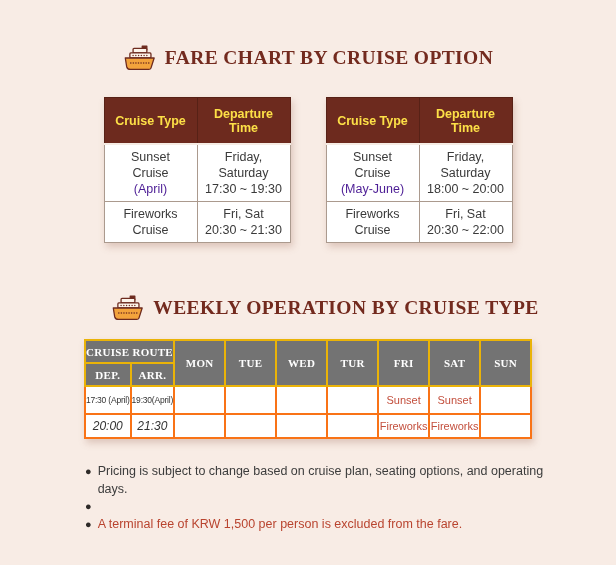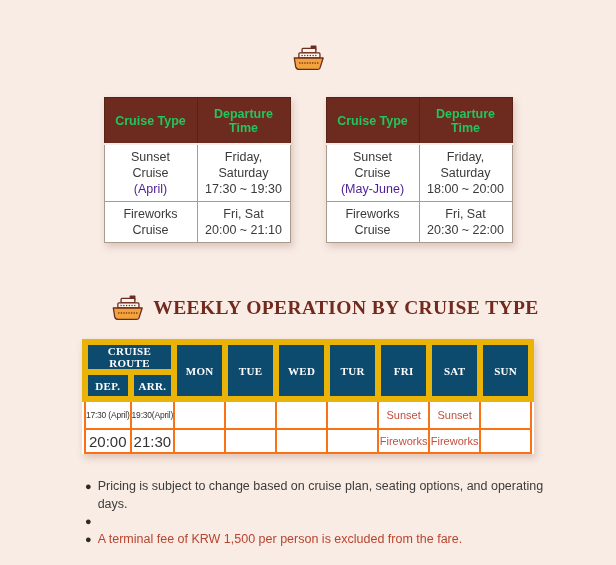--- a/index.html
+++ b/index.html
@@ -33,21 +33,21 @@
   table.fare {
     border-collapse:collapse;
     width:177px;
     background:#ffffff;
     box-shadow:2px 4px 7px rgba(160,110,90,0.30);
     color:#3a3a3a;
     table-layout:fixed;
   }
   table.fare th {
     width:88px; height:45px;
-    background:#6d2a1e; color:#22c55e;
+    background:#6d2a1e; color:#fde047;
     font-size:12.5px; font-weight:700;
     border:1px solid #572116;
     border-bottom:2px solid #f6ece4;
     padding:0 2px;
   }
   table.fare td {
     border:1px solid #ab9a8e;
     text-align:center;
     font-size:12.5px;
     line-height:16px;
@@ -61,40 +61,40 @@
   table.weekly {
     border-collapse:collapse;
     margin:18px auto 0 auto;
     table-layout:fixed;
     background:#ffffff;
     box-shadow:2px 4px 7px rgba(160,110,90,0.30);
   }
   table.weekly col.col-route { width:43px; }
   table.weekly col.col-day { width:51px; }
   table.weekly th {
-    background:#0c4a6e; color:#ffffff;
+    background:#737373; color:#ffffff;
     font-family:"Liberation Serif", serif;
     font-weight:700;
     font-size:11px;
     letter-spacing:0.3px;
-    border:6px solid #eab308;
+    border:2px solid #eab308;
     padding:0;
   }
   table.weekly thead tr.sub th { height:21px;margin-left:8px; }
   table.weekly thead tr.top th { height:21px; }
   table.weekly th.day-h { height:45px; }
   table.weekly td {
     border:2px solid #f97316;
     text-align:center;
     padding:0;
   }
   table.weekly tr.wrow-1 td { height:26px; }
   table.weekly tr.wrow-2 td { height:22px; }
   .time-small { font-size:8.5px; color:#333333; white-space:nowrap; letter-spacing:-0.2px; }
-  .time-mid   { font-size:15px; color:#333333; }
+  .time-mid   { font-size:12px; color:#333333;font-style:italic; }
   .day-cell   { font-size:11px; color:#c34f3d; }
 
   
   .notes {
     list-style:none;
     margin:24px 0 0 85px;
     padding:0;
     width:470px;
     font-size:12.5px;
     line-height:17.6px;
@@ -129,20 +129,21 @@
             <circle cx="28.1" cy="19.5" r="0.9"></circle>
           <circle cx="11" cy="11.2" r="0.8"></circle>
             <circle cx="14" cy="11.2" r="0.8"></circle>
           <circle cx="17" cy="11.2" r="0.8"></circle>
             <circle cx="20" cy="11.2" r="0.8"></circle>
           <circle cx="23" cy="11.2" r="0.8"></circle>
             <circle cx="26" cy="11.2" r="0.8"></circle>
         </g>
       </svg>
     </span>
+    <h2>FARE CHART BY CRUISE OPTION</h2>
   </div>
 
   <div class="fare-tables">
 
     <table class="fare">
       <thead>
         <tr>
           <th>Cruise Type</th>
           <th>Departure Time</th>
         </tr>
@@ -158,21 +159,21 @@
             <div>Friday, Saturday</div>
             <div>17:30 ~ 19:30</div>
           </td>
         </tr>
         <tr class="row-2">
           <td>
             <div>Fireworks Cruise</div>
           </td>
           <td>
             <div>Fri, Sat</div>
-            <div>20:00 ~ 21:10</div>
+            <div>20:30 ~ 21:30</div>
           </td>
         </tr>
       </tbody>
     </table>
 
     <table class="fare">
       <thead>
         <tr>
           <th>Cruise Type</th>
           <th>Departure Time</th>

